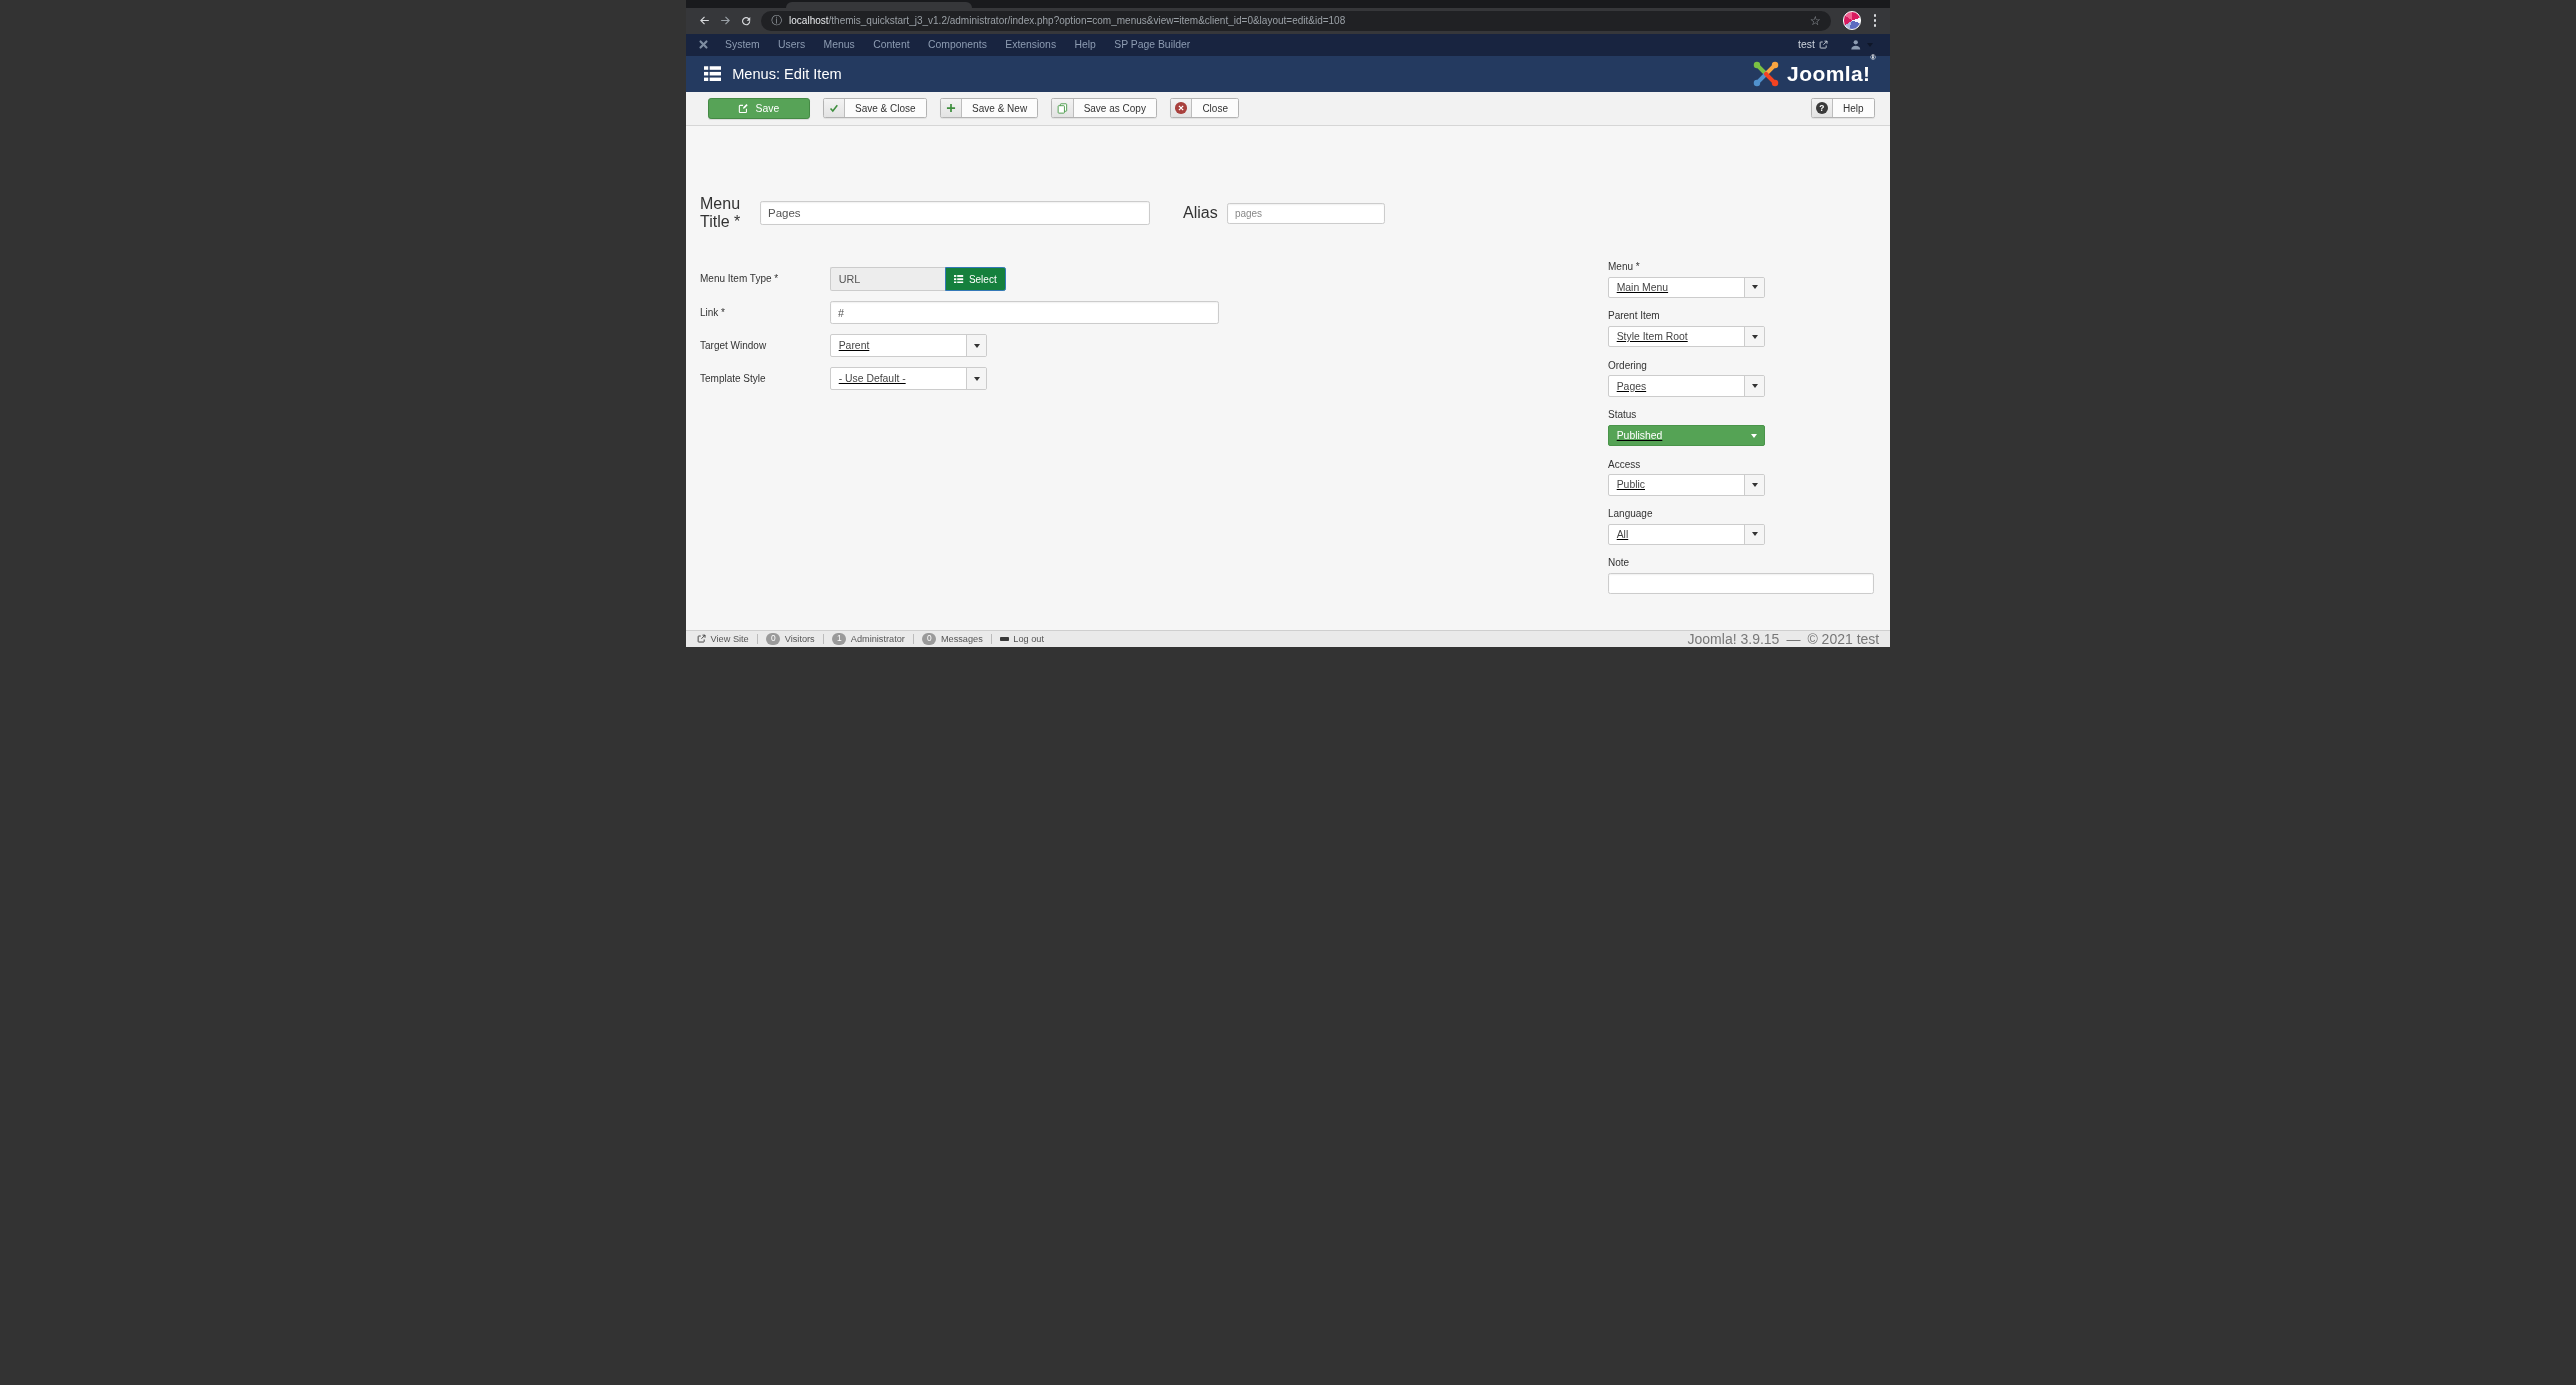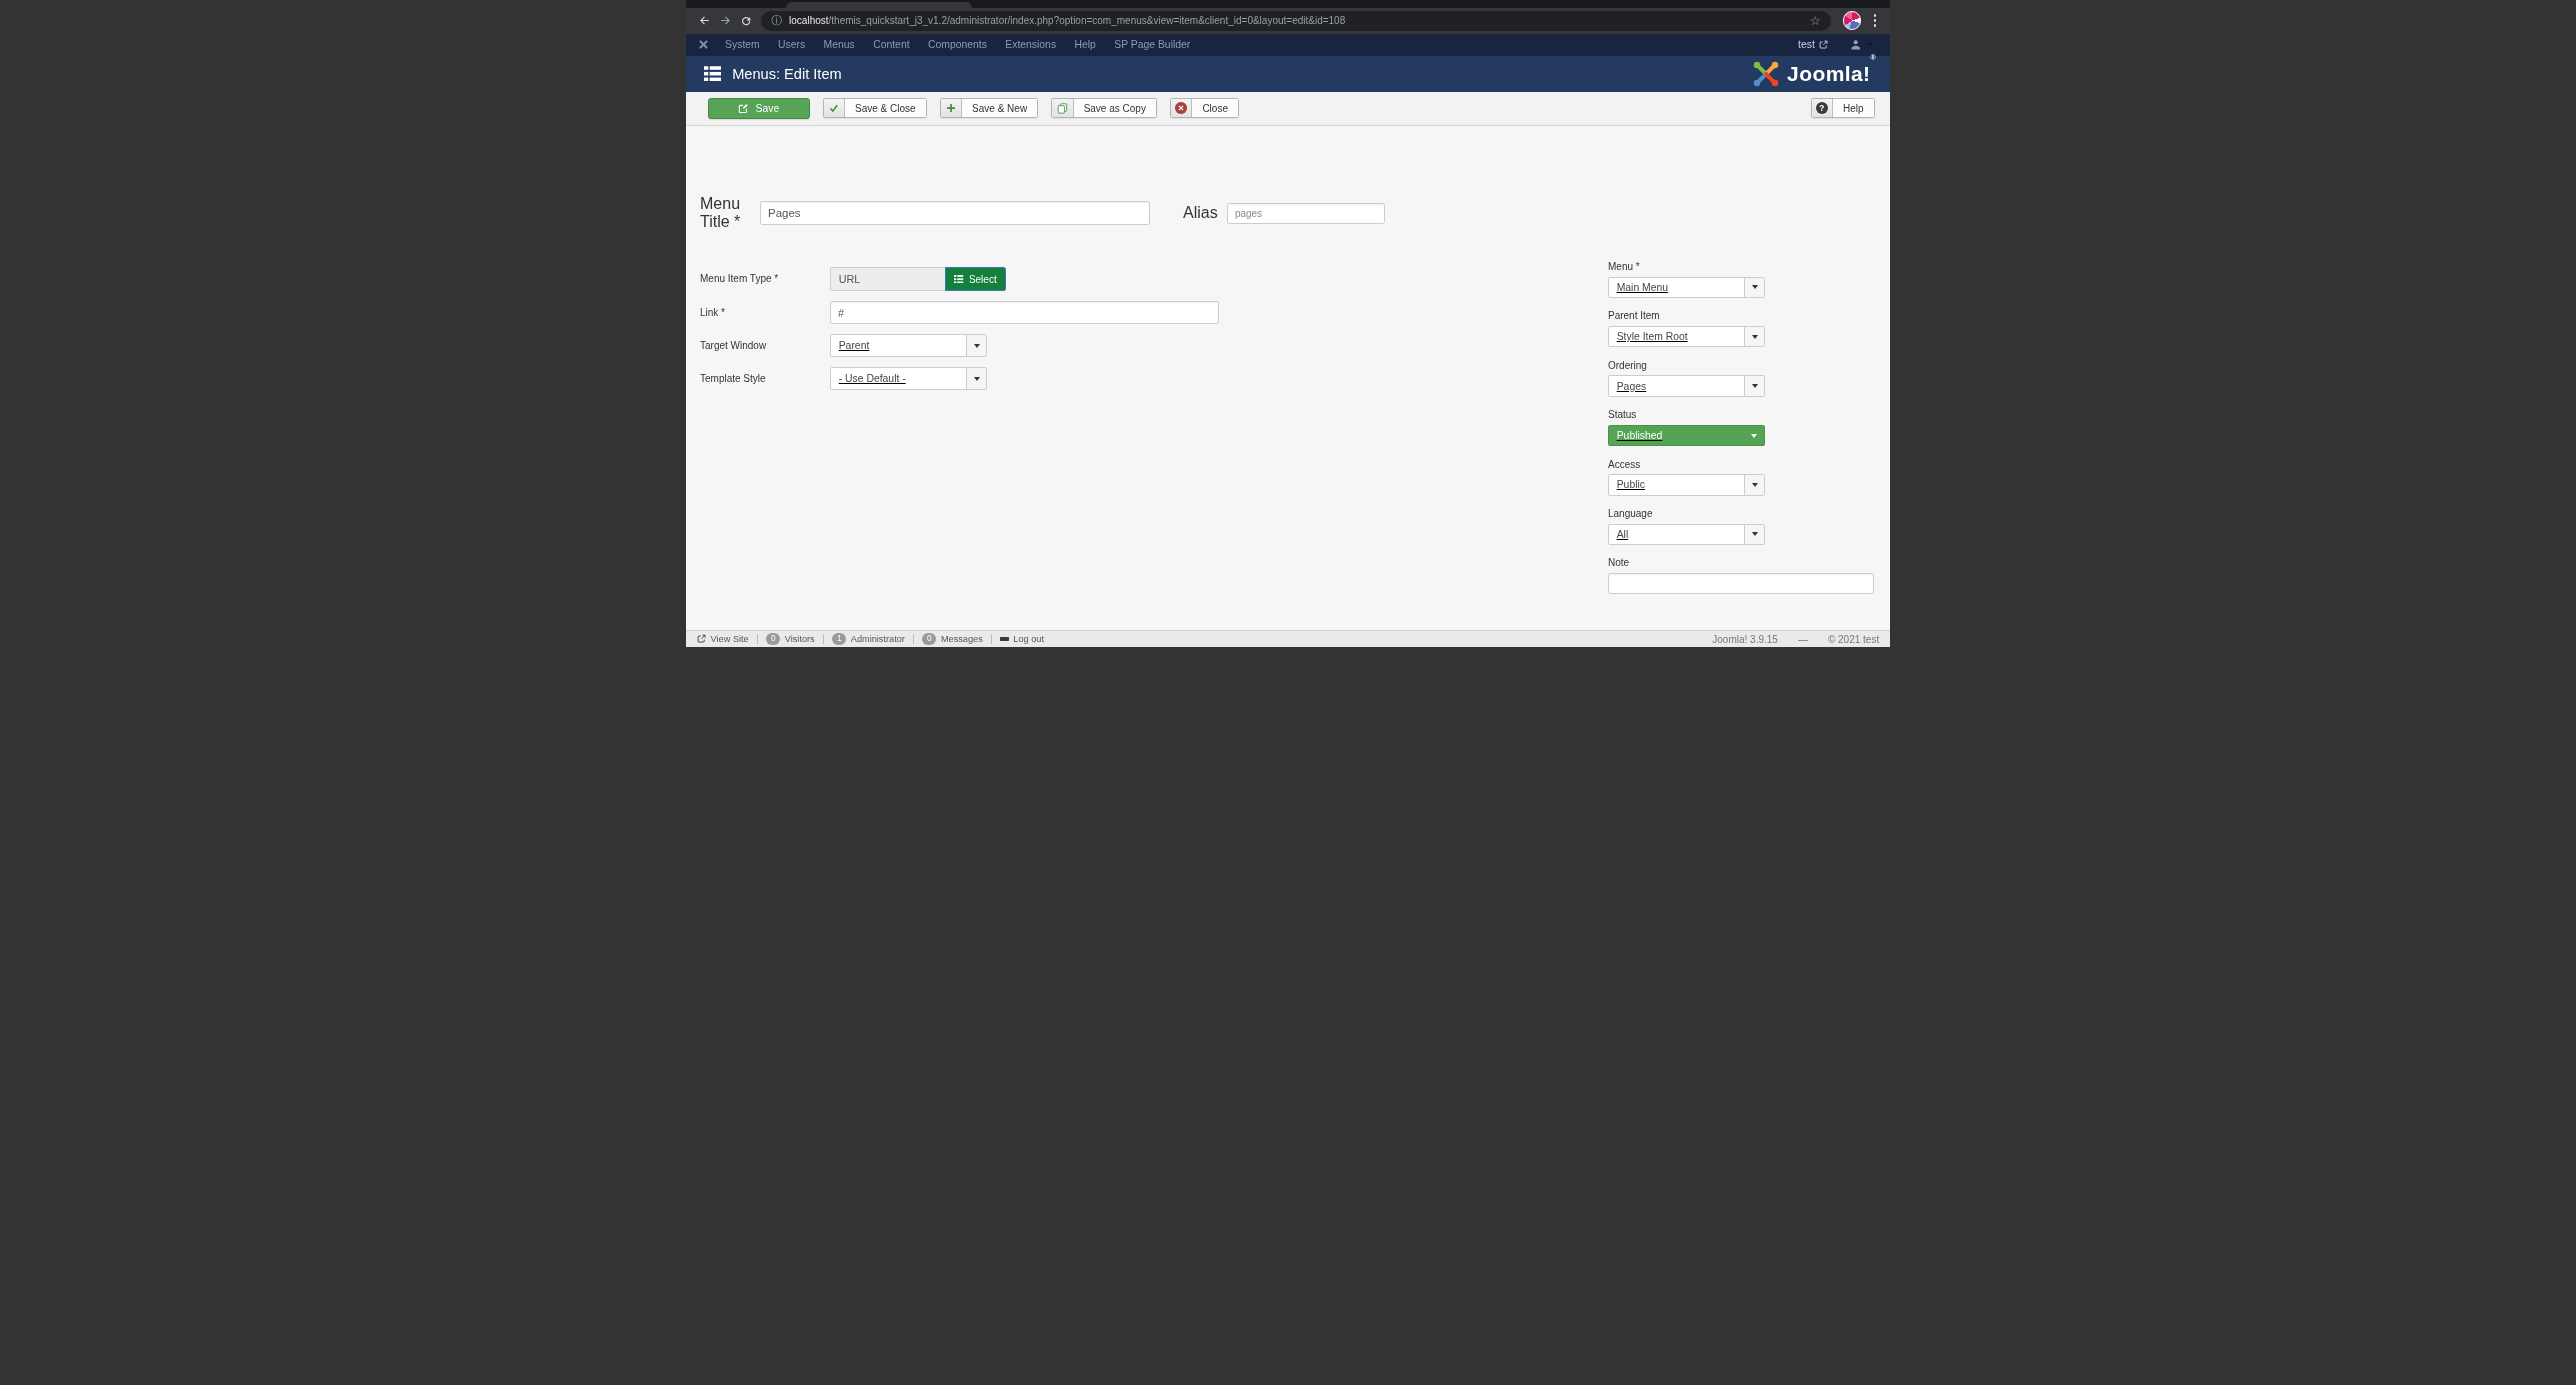--- a/index.html
+++ b/index.html
@@ -97,21 +97,21 @@
   .fselect.green .tri { border-top-color:#fff; }
   .in-note { width:266px; height:21.5px; font-size:10px; }
 
   
   .statusbar { position:absolute; left:0; right:0; bottom:0; height:17px; background:#eaeaea; border-top:0.8px solid #cfcfcf; display:flex; align-items:center; padding:0 10.8px; font-size:9.2px; color:#555; }
   .sitem { display:flex; align-items:center; gap:4.6px; padding:0 8.4px; cursor:pointer; }
   .sitem:first-child { padding-left:0; }
   .sdiv { width:0.8px; height:10px; background:#bbb; }
   .badge { background:#9a9a9a; color:#fff; font-size:8.4px; line-height:11.5px; padding:0 4.6px; border-radius:7px; }
   .dash { width:8.4px; height:3.1px; background:#3a3a3a; border-radius:0.8px; }
-  .sright { margin-left:auto; color:#777; font-size:10px; display:flex; gap:20px; }
+  .sright { margin-left:auto; color:#777; font-size:14px; display:flex; gap:7px; }
 
   svg { display:block; }
 </style>
 </head>
 <body>
 
 <div class="screen">
 
   <div class="tabstrip">
     <div class="activetab"></div>

